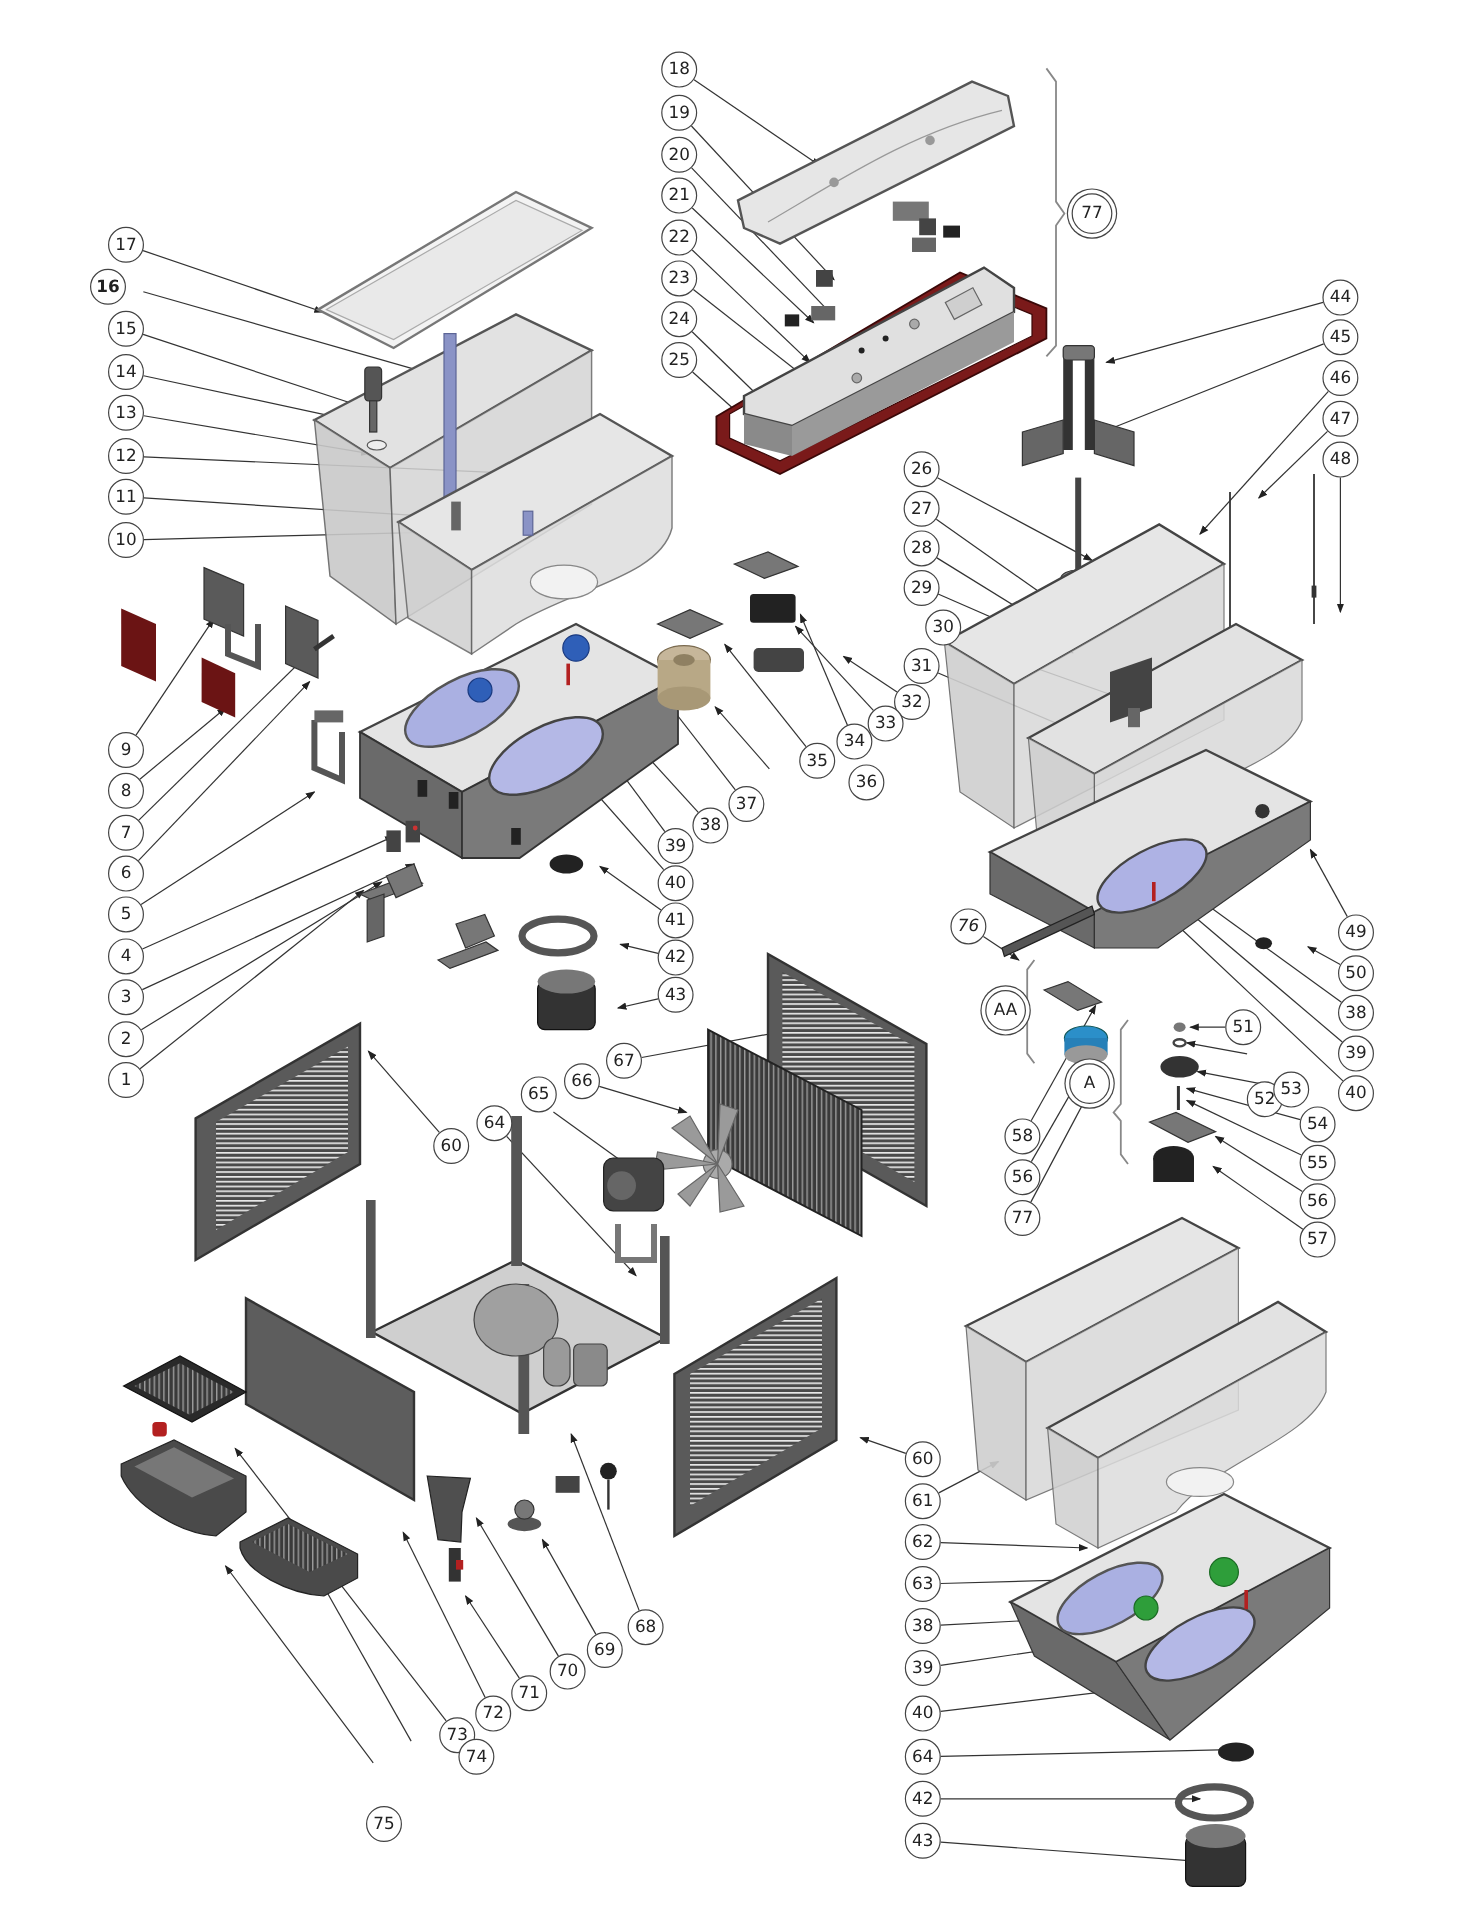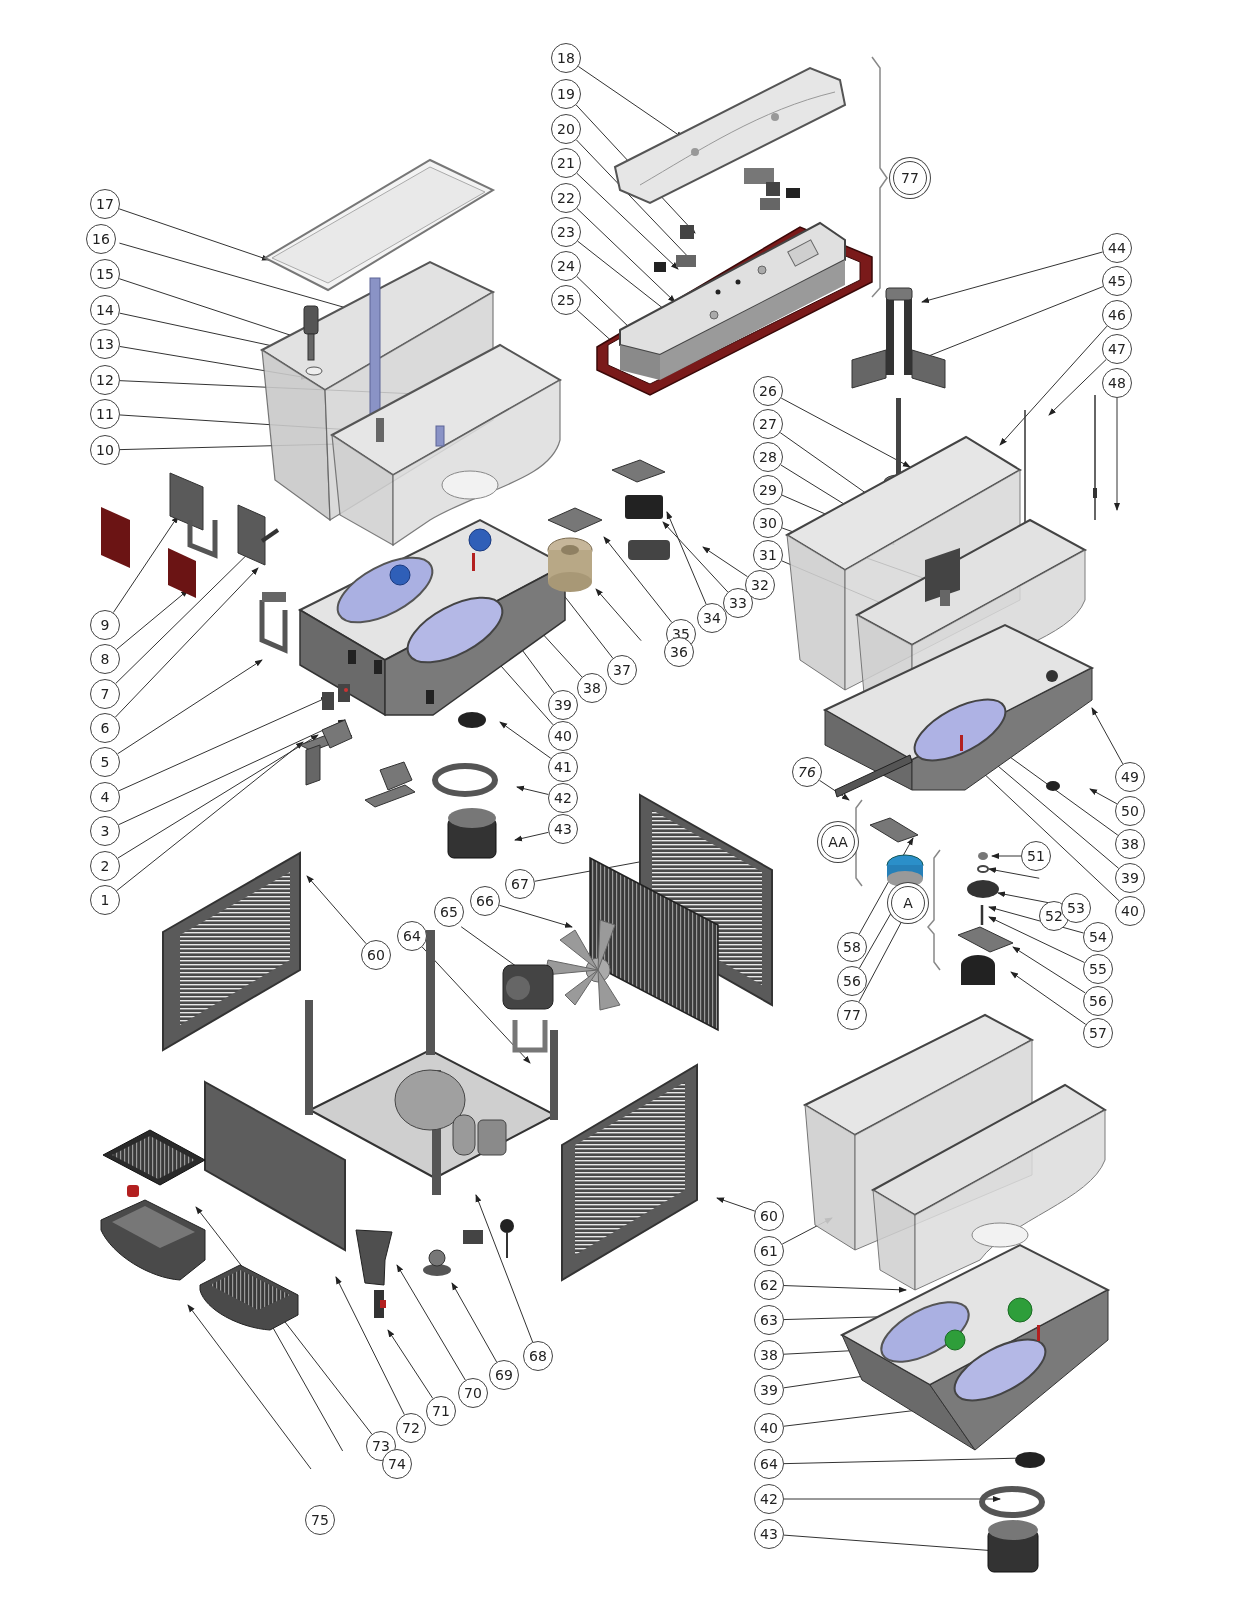--- a/index.html
+++ b/index.html
@@ -420,41 +420,41 @@
       <div class="callout" style="left: 105px; top: 728px;">6</div>
       <div class="callout" style="left: 105px; top: 694px;">7</div>
       <div class="callout" style="left: 105px; top: 659px;">8</div>
       <div class="callout" style="left: 105px; top: 625px;">9</div>
       <div class="callout" style="left: 105px; top: 450px;">10</div>
       <div class="callout" style="left: 105px; top: 414px;">11</div>
       <div class="callout" style="left: 105px; top: 380px;">12</div>
       <div class="callout" style="left: 105px; top: 344px;">13</div>
       <div class="callout" style="left: 105px; top: 310px;">14</div>
       <div class="callout" style="left: 105px; top: 274px;">15</div>
-      <div class="callout" style="left: 101px; top: 239px;">16</div>
+      <div class="callout" style="left: 90px; top: 239px; font-weight: bold;">16</div>
       <div class="callout" style="left: 105px; top: 204px;">17</div>
       <div class="callout" style="left: 566px; top: 58px;">18</div>
       <div class="callout" style="left: 566px; top: 94px;">19</div>
       <div class="callout" style="left: 566px; top: 129px;">20</div>
       <div class="callout" style="left: 566px; top: 163px;">21</div>
       <div class="callout" style="left: 566px; top: 198px;">22</div>
       <div class="callout" style="left: 566px; top: 232px;">23</div>
       <div class="callout" style="left: 566px; top: 266px;">24</div>
       <div class="callout" style="left: 566px; top: 300px;">25</div>
       <div class="callout" style="left: 768px; top: 391px;">26</div>
       <div class="callout" style="left: 768px; top: 424px;">27</div>
       <div class="callout" style="left: 768px; top: 457px;">28</div>
       <div class="callout" style="left: 768px; top: 490px;">29</div>
-      <div class="callout" style="left: 768px; top: 523px;">30</div>
+      <div class="callout" style="left: 786px; top: 523px;">30</div>
       <div class="callout" style="left: 768px; top: 555px;">31</div>
       <div class="callout" style="left: 760px; top: 585px;">32</div>
       <div class="callout" style="left: 738px; top: 603px;">33</div>
       <div class="callout" style="left: 712px; top: 618px;">34</div>
       <div class="callout" style="left: 681px; top: 634px;">35</div>
-      <div class="callout" style="left: 617px; top: 652px; margin-left: 47px;">36</div>
+      <div class="callout" style="left: 660px; top: 652px; margin-left: 47px;">36</div>
       <div class="callout" style="left: 622px; top: 670px;">37</div>
       <div class="callout" style="left: 592px; top: 688px;">38</div>
       <div class="callout" style="left: 563px; top: 705px;">39</div>
       <div class="callout" style="left: 563px; top: 736px;">40</div>
       <div class="callout" style="left: 563px; top: 767px;">41</div>
       <div class="callout" style="left: 563px; top: 798px;">42</div>
       <div class="callout" style="left: 563px; top: 829px;">43</div>
       <div class="callout" style="left: 1117px; top: 248px;">44</div>
       <div class="callout" style="left: 1117px; top: 281px;">45</div>
       <div class="callout" style="left: 1117px; top: 315px;">46</div>

